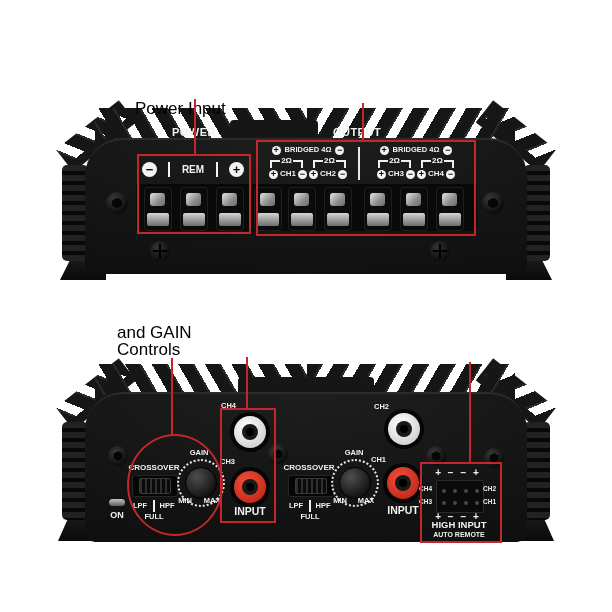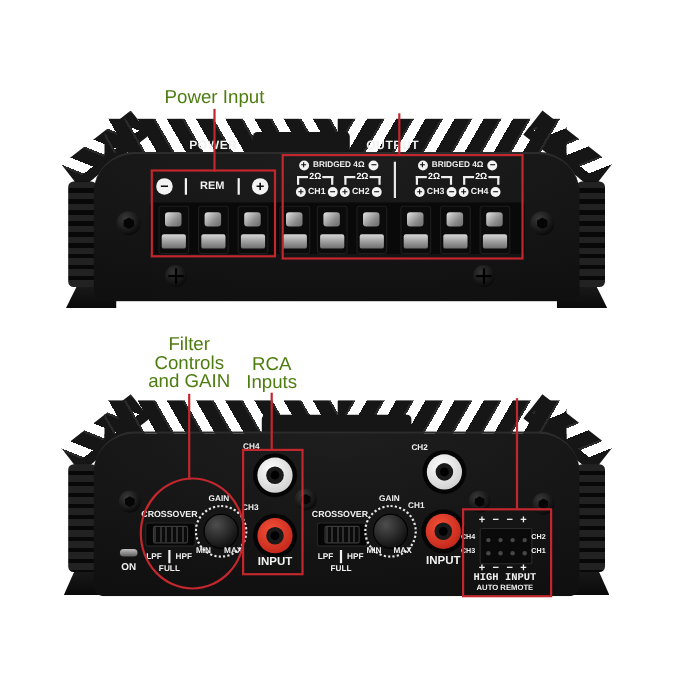--- a/index.html
+++ b/index.html
@@ -1,20 +1,20 @@
 <!DOCTYPE html>
 <html><head>
 <meta charset="utf-8">
 <style>
   html,body{margin:0;padding:0;background:#fff;}
   #canvas{position:relative;width:612px;height:612px;background:#ffffff;overflow:hidden;
           font-family:"Liberation Sans",sans-serif;}
   .abs{position:absolute;}
   
-  .callout{color:#4d7c0f;font-size:17px;line-height:17px;text-align:center;z-index:7;}
+  .callout{color:#000000;font-size:17px;line-height:17px;text-align:left;z-index:7;margin-top:20px;}
   .redline{background:#c1272d;width:2px;z-index:7;}
   .redbox{border:2px solid #c1272d;z-index:6;}
   .redellipse{border:2px solid #c1272d;border-radius:50%;z-index:6;}
   
   .teeth{height:40px;z-index:1;}
   .teeth-l{background:linear-gradient(0deg,#161616 0 9px,rgba(0,0,0,0) 9px),
            repeating-linear-gradient(60deg,#161616 0 12px,#2a2a2a 12px 14px,rgba(0,0,0,0) 14px 23px);}
   .teeth-r{background:linear-gradient(0deg,#161616 0 9px,rgba(0,0,0,0) 9px),
            repeating-linear-gradient(120deg,#161616 0 12px,#2a2a2a 12px 14px,rgba(0,0,0,0) 14px 23px);}
   .fan{height:28px;width:80px;z-index:0;}
@@ -203,27 +203,22 @@
   <div class="abs phscrew" style="left:150px;top:241px;width:20px;height:20px;">
       <div class="cx"></div>
       <div class="cy"></div>
     </div>
   <div class="abs phscrew" style="left:430px;top:241px;width:20px;height:20px;">
       <div class="cx"></div>
       <div class="cy"></div>
     </div>
 
   <div class="abs callout" style="left:117px;top:304px;width:110px;">
-    <div>Filter</div>
+    <div>and GAIN</div>
     <div>Controls</div>
-    <div>and GAIN</div>
-  </div>
-  <div class="abs callout" style="left:207px;top:322px;width:80px;">
-    <div>RCA</div>
-    <div>Inputs</div>
   </div>
   <div class="abs redline" style="left:171px;top:358px;height:78px;"></div>
   <div class="abs redline" style="left:246px;top:357px;height:52px;"></div>
   <div class="abs redline" style="left:469px;top:362px;height:101px;"></div>
 
   <div class="abs fan teeth-l" style="left:56px;top:380px;transform:rotate(-38deg);"></div>
   <div class="abs fan teeth-r" style="left:476px;top:380px;transform:rotate(38deg);"></div>
   <div class="abs teeth teeth-l" style="left:95px;top:364px;width:212px;"></div>
   <div class="abs teeth teeth-r" style="left:307px;top:364px;width:208px;"></div>
   <div class="abs flatbar" style="left:238px;top:377px;width:136px;height:20px;"></div>
@@ -324,16 +319,16 @@
     <div class="pin" style="left:5px;top:20px;"></div>
       <div class="pin" style="left:16px;top:20px;"></div>
     <div class="pin" style="left:27px;top:20px;"></div>
       <div class="pin" style="left:38px;top:20px;"></div>
   </div>
   <div class="abs ptxt" style="left:419px;top:485px;width:16px;font-size:6.5px;text-align:left;">CH4</div>
   <div class="abs ptxt" style="left:483px;top:485px;width:16px;font-size:6.5px;text-align:left;">CH2</div>
   <div class="abs ptxt" style="left:419px;top:498px;width:16px;font-size:6.5px;text-align:left;">CH3</div>
   <div class="abs ptxt" style="left:483px;top:498px;width:16px;font-size:6.5px;text-align:left;">CH1</div>
   <div class="abs ptxt" style="left:430px;top:511px;width:56px;font-size:10px;letter-spacing:2px;">+ − − +</div>
-  <div class="abs ptxt" style="left:423px;top:520px;width:72px;font-size:9.5px;font-family:Liberation Mono, monospace;">HIGH INPUT</div>
+  <div class="abs ptxt" style="left:423px;top:520px;width:72px;font-size:9.5px;">HIGH INPUT</div>
   <div class="abs ptxt" style="left:423px;top:531px;width:72px;font-size:7px;">AUTO REMOTE</div>
 
 </div>
 
 </body></html>

